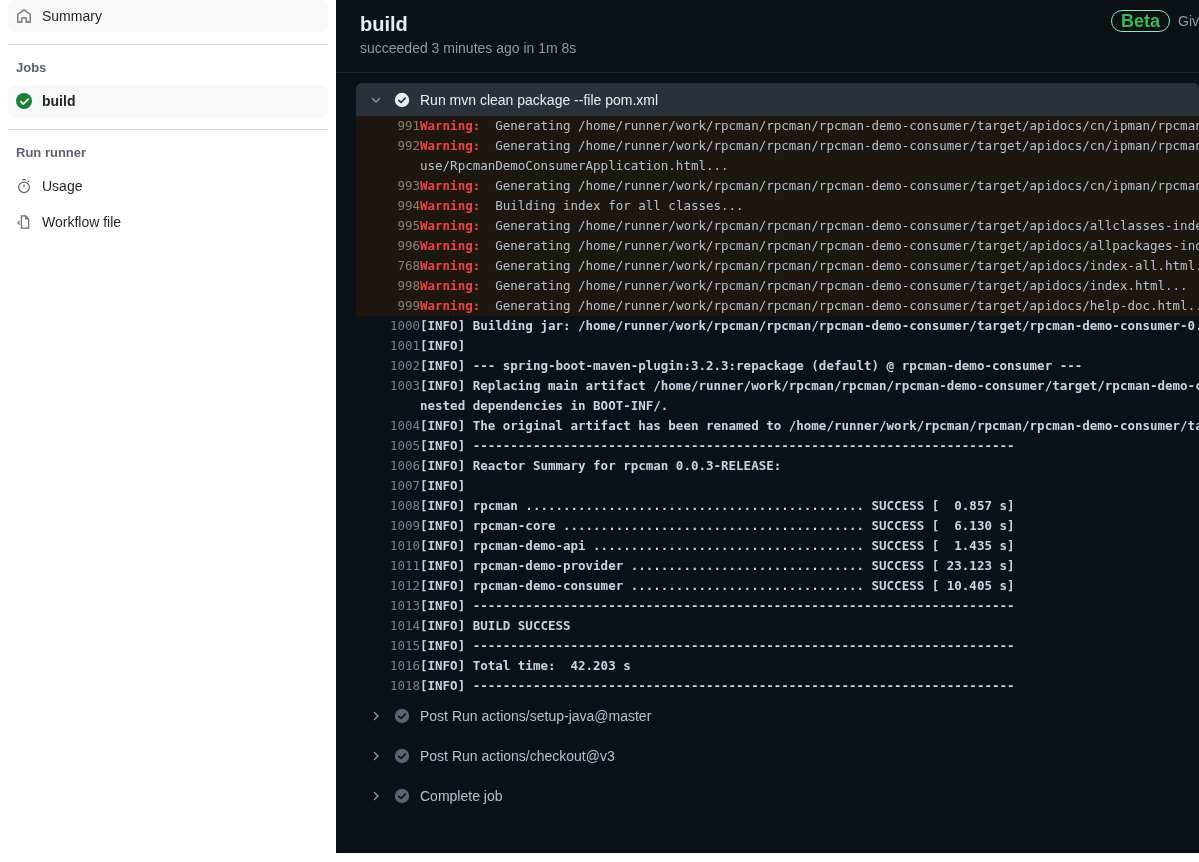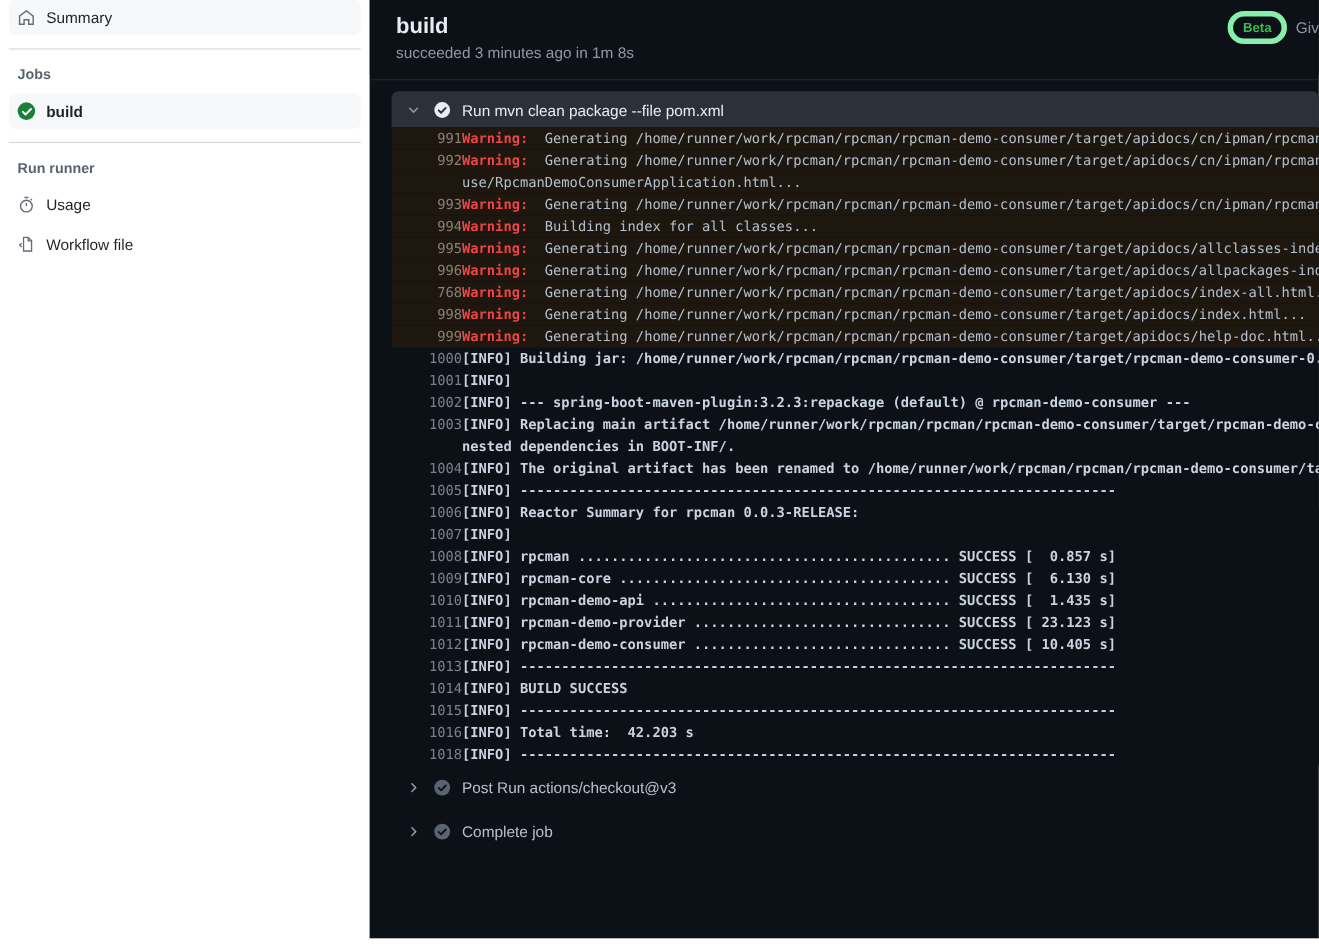--- a/index.html
+++ b/index.html
@@ -52,22 +52,22 @@
     flex: 0 0 863px;
   }
   .log-header { padding: 12px 0 10px 24px; background:#0c1117; }
   .log-title { font-size: 20px; font-weight: 700; color: #e6edf3; line-height: 24px; }
   .log-sub { font-size: 14px; color: #9198a1; line-height: 20px; margin-top: 2px; }
   .hdr-right {
     position: absolute; top: 10px; right: 0; display: flex; align-items: center; gap: 8px;
     white-space: nowrap;
   }
   .beta-badge {
-    border: 5px solid #86efac; color: #3fb950;
-    border-radius: 999px; font-size: 12px; font-weight: 600;
+    border: 1px solid #86efac; color: #3fb950;
+    border-radius: 999px; font-size: 18px; font-weight: 600;
     padding: 1px 9px; line-height: 18px;
   }
   .feedback-link { font-size: 14px; color: #9198a1; }
   .hdr-rule { height:1px; background:#21262d; margin-top:4px; }
 
   .steps { padding: 10px 0 0 20px; }
 
   .step-header {
     display: flex; align-items: center; gap: 10px;
     height: 33px; background: #2b3138; border-radius: 6px 6px 0 0;
@@ -242,20 +242,34 @@
               <svg width="14" height="14" viewBox="0 0 16 16" fill="none" stroke="#9198a1" stroke-width="1.6" stroke-linecap="round" stroke-linejoin="round">
                 <path d="M6.2 4 10.2 8l-4 4"></path>
               </svg>
             </span>
             <span class="check-muted">
               <svg width="16" height="16" viewBox="0 0 16 16">
                 <circle cx="8" cy="8" r="7.2" fill="#596371"></circle>
                 <path d="M4.8 8.3 7 10.5l4.2-4.4" stroke="#0c1117" stroke-width="1.7" fill="none" stroke-linecap="round" stroke-linejoin="round"></path>
               </svg>
             </span>
+            <span>Post Run actions/setup-java@master</span>
+          </div>
+          <div class="collapsed-step">
+            <span class="chev">
+              <svg width="14" height="14" viewBox="0 0 16 16" fill="none" stroke="#9198a1" stroke-width="1.6" stroke-linecap="round" stroke-linejoin="round">
+                <path d="M6.2 4 10.2 8l-4 4"></path>
+              </svg>
+            </span>
+            <span class="check-muted">
+              <svg width="16" height="16" viewBox="0 0 16 16">
+                <circle cx="8" cy="8" r="7.2" fill="#596371"></circle>
+                <path d="M4.8 8.3 7 10.5l4.2-4.4" stroke="#0c1117" stroke-width="1.7" fill="none" stroke-linecap="round" stroke-linejoin="round"></path>
+              </svg>
+            </span>
             <span>Post Run actions/checkout@v3</span>
           </div>
           <div class="collapsed-step">
             <span class="chev">
               <svg width="14" height="14" viewBox="0 0 16 16" fill="none" stroke="#9198a1" stroke-width="1.6" stroke-linecap="round" stroke-linejoin="round">
                 <path d="M6.2 4 10.2 8l-4 4"></path>
               </svg>
             </span>
             <span class="check-muted">
               <svg width="16" height="16" viewBox="0 0 16 16">

